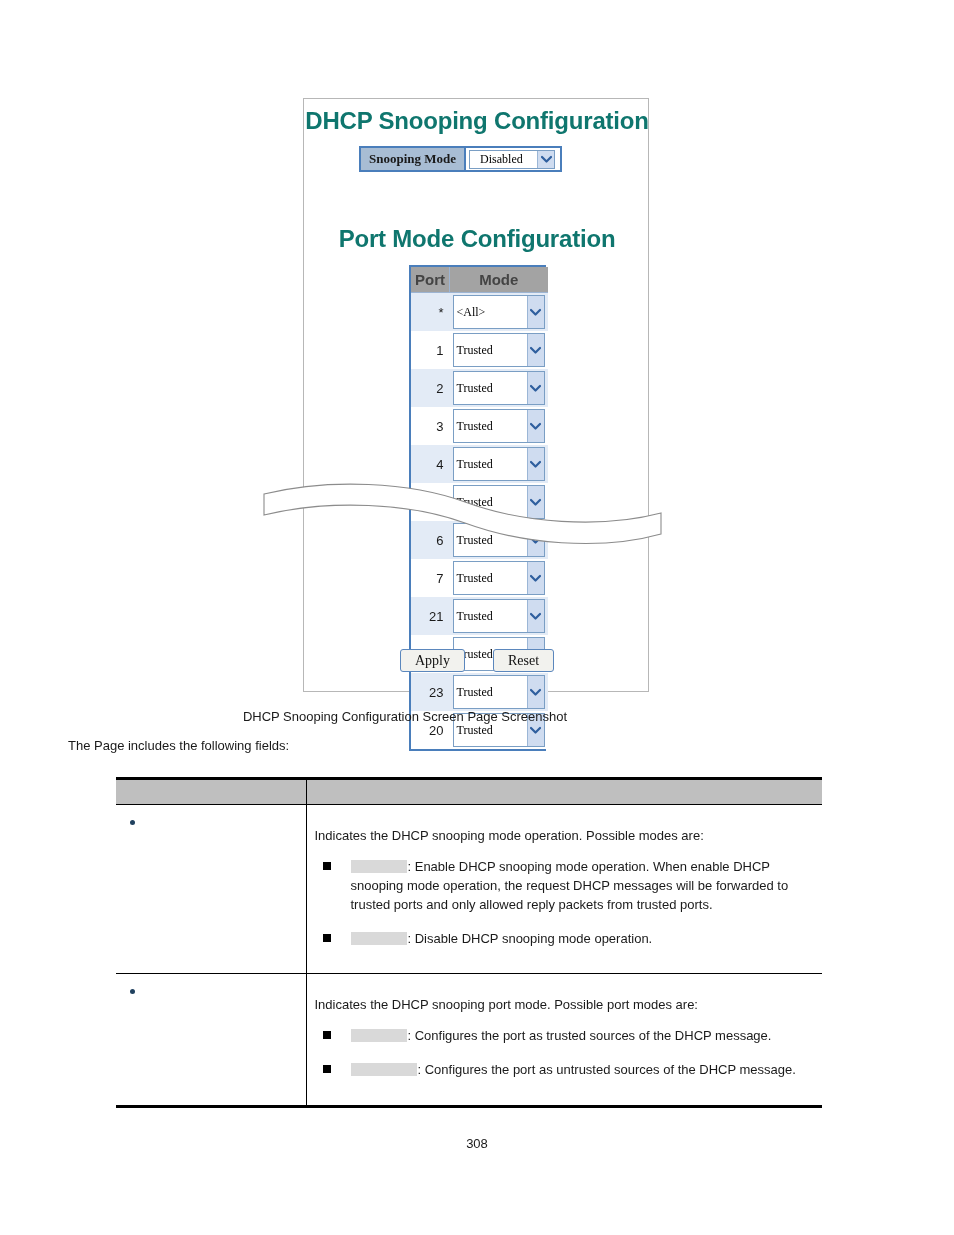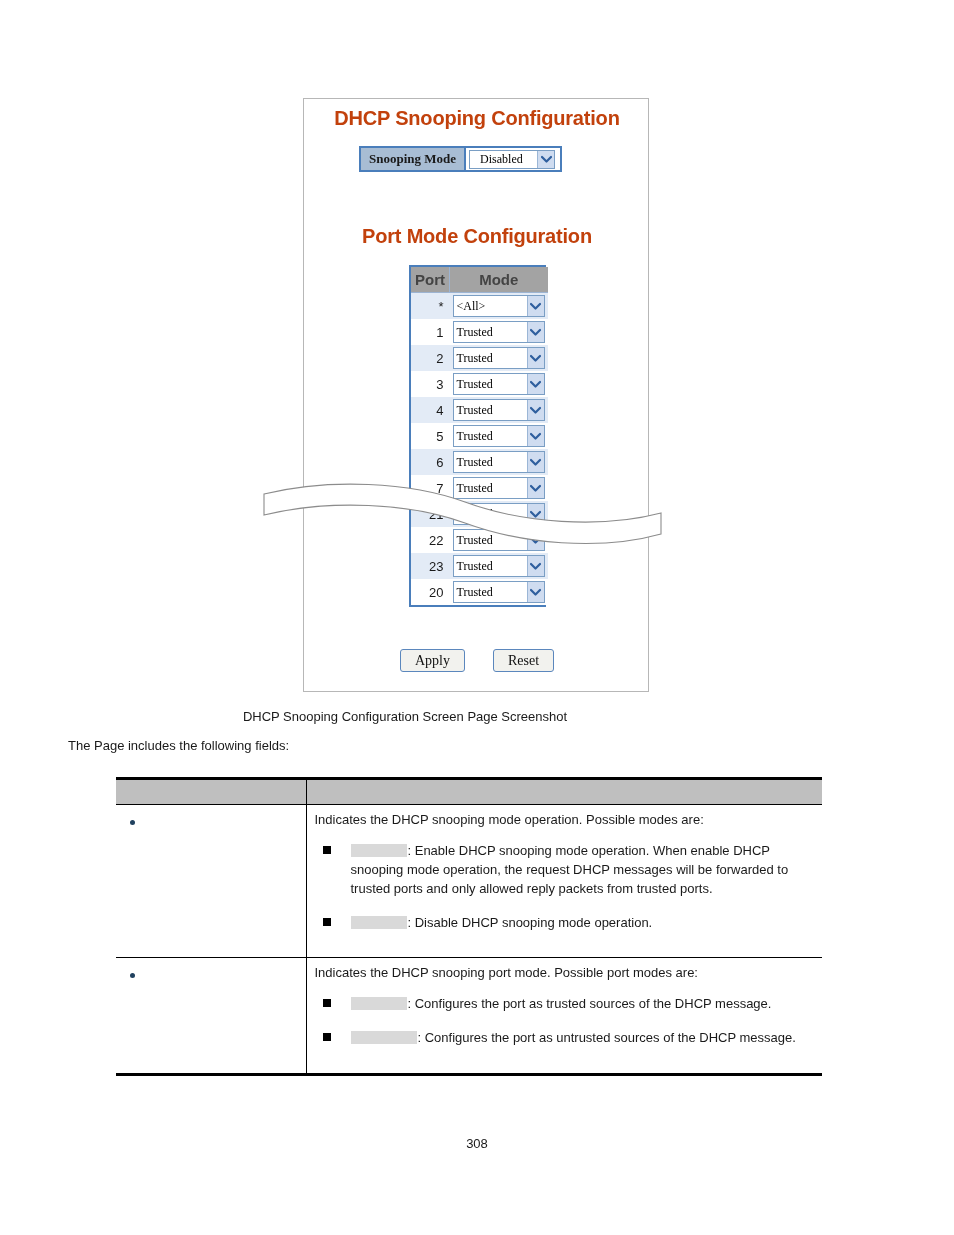--- a/index.html
+++ b/index.html
@@ -23,23 +23,23 @@
     left: 303px;
     top: 98px;
     width: 346px;
     height: 594px;
     border: 1px solid #b7b7b7;
     background: #ffffff;
     box-sizing: border-box;
   }
 
   .ui-heading {
-    color: #c2410c;
+    color: #0f766e;
     font-weight: bold;
-    font-size: 20px;
+    font-size: 24px;
     letter-spacing: -0.2px;
     text-align: center;
     font-family: "Liberation Sans", sans-serif;
   }
   #ui-title-dhcp {
     position: absolute;
     left: 0;
     top: 8px;
     width: 346px;
   }
@@ -80,21 +80,21 @@
     padding: 2px 5px 2px 3px;
     background: #ffffff;
   }
 
   
   .sel {
     display: inline-flex;
     align-items: stretch;
     border: 1px solid #7a9ec4;
     background: #ffffff;
-    height: 22px;
+    height: 34px;
     box-sizing: border-box;
     font-family: "Liberation Serif", serif;
     font-size: 12px;
     color: #000000;
   }
   .sel .sel-text {
     flex: 1 1 auto;
     display: flex;
     align-items: center;
     padding: 0 3px;
@@ -231,21 +231,21 @@
   #field-table th {
     background: #bfbfbf;
     height: 24px;
     border-right: 1px solid #000000;
     padding: 0;
   }
   #field-table th.th-last { border-right: none; }
   #field-table td {
     border-top: 1px solid #000000;
     border-right: 1px solid #000000;
-    padding: 8px 6px 10px 8px;
+    padding: 24px 6px 10px 8px;
     vertical-align: top;
     font-size: 13px;
     line-height: 1.0;
     color: #1a1a1a;
   }
   #field-table td.td-last { border-right: none; }
   #field-table td.name-cell {
     padding-left: 14px;
     padding-top: 10px;
   }

